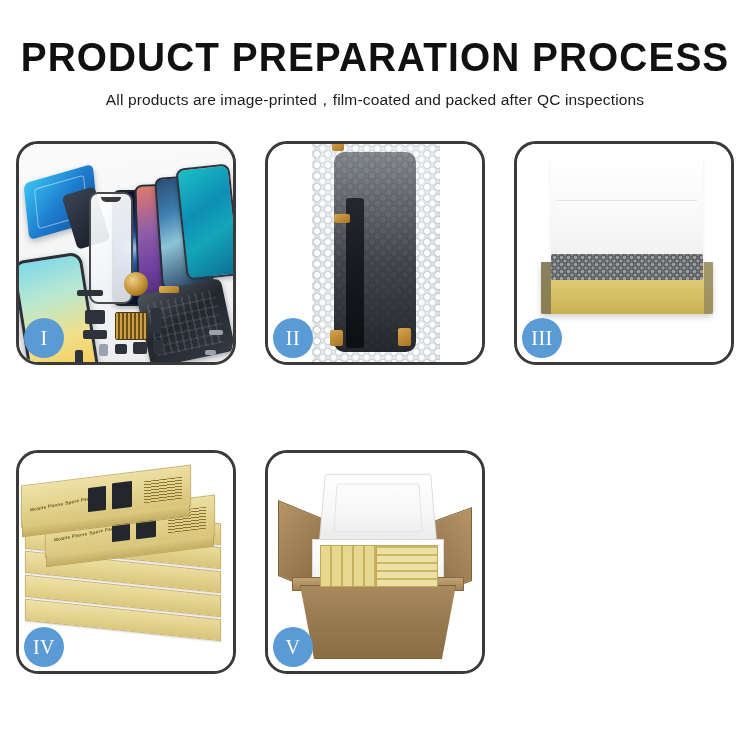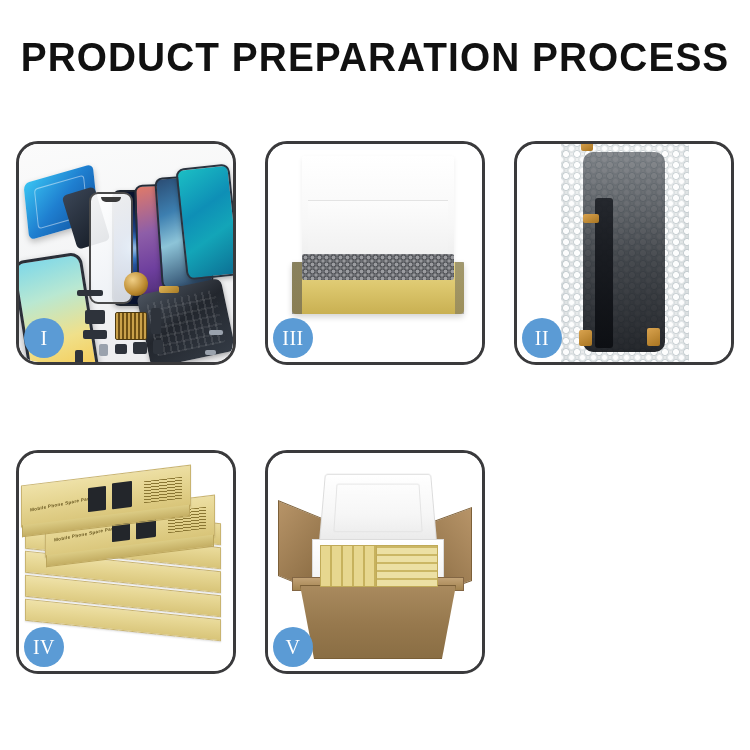--- a/index.html
+++ b/index.html
@@ -361,20 +361,21 @@
     position:absolute; background: rgba(125,100,68,.55); border-radius:1px;
   }
 </style>
 </head>
 <body>
 
 <div class="page">
 
   <div class="header">
     <div class="title">PRODUCT PREPARATION PROCESS</div>
+    <div class="subtitle">All products are image-printed，film-coated and packed after QC inspections</div>
   </div>
 
   <div class="grid">
 
     <div class="panel">
       <div class="panel-stage">
         <div class="p1-bg"></div>
 
         <div class="phone ph-a"></div>
         <div class="phone ph-b"></div>
@@ -401,41 +402,41 @@
         <div class="chip" style="left:134px; top:196px; width:10px; height:14px;"></div>
         <div class="chip light" style="left:190px; top:186px; width:14px; height:5px;"></div>
         <div class="chip light" style="left:186px; top:206px; width:11px; height:5px;"></div>
         <div class="chip" style="left:56px; top:206px; width:8px; height:16px;"></div>
       </div>
       <div class="badge">I</div>
     </div>
 
     <div class="panel">
       <div class="panel-stage">
-        <div class="p3-bg"></div>
-        <div class="foam-lid"></div>
-        <div class="kraft-tray"></div>
-        <div class="gray-wrap"></div>
-      </div>
-      <div class="badge">III</div>
-    </div>
-
-    <div class="panel">
-      <div class="panel-stage">
         <div class="p2-bg"></div>
         <div class="bubble-bag">
           <div class="inner-part"></div>
           <div class="inner-flex"></div>
           <div class="tape" style="left:20px; top:4px; width:12px; height:9px;"></div>
           <div class="tape" style="left:22px; top:76px; width:16px; height:9px;"></div>
           <div class="tape" style="left:18px; top:192px; width:13px; height:16px;"></div>
           <div class="tape" style="left:86px; top:190px; width:13px; height:18px;"></div>
         </div>
       </div>
       <div class="badge">II</div>
+    </div>
+
+    <div class="panel">
+      <div class="panel-stage">
+        <div class="p3-bg"></div>
+        <div class="foam-lid"></div>
+        <div class="kraft-tray"></div>
+        <div class="gray-wrap"></div>
+      </div>
+      <div class="badge">III</div>
     </div>
 
     <div class="panel">
       <div class="panel-stage">
         <div class="p4-bg"></div>
         <div class="stack">
 
           <div class="kbox" style="left:6px; top:140px; width:196px; height:22px; transform:skewY(6deg);"></div>
           <div class="kbox" style="left:6px; top:116px; width:196px; height:22px; transform:skewY(6deg);"></div>
           <div class="kbox" style="left:6px; top:92px;  width:196px; height:22px; transform:skewY(6deg);"></div>

